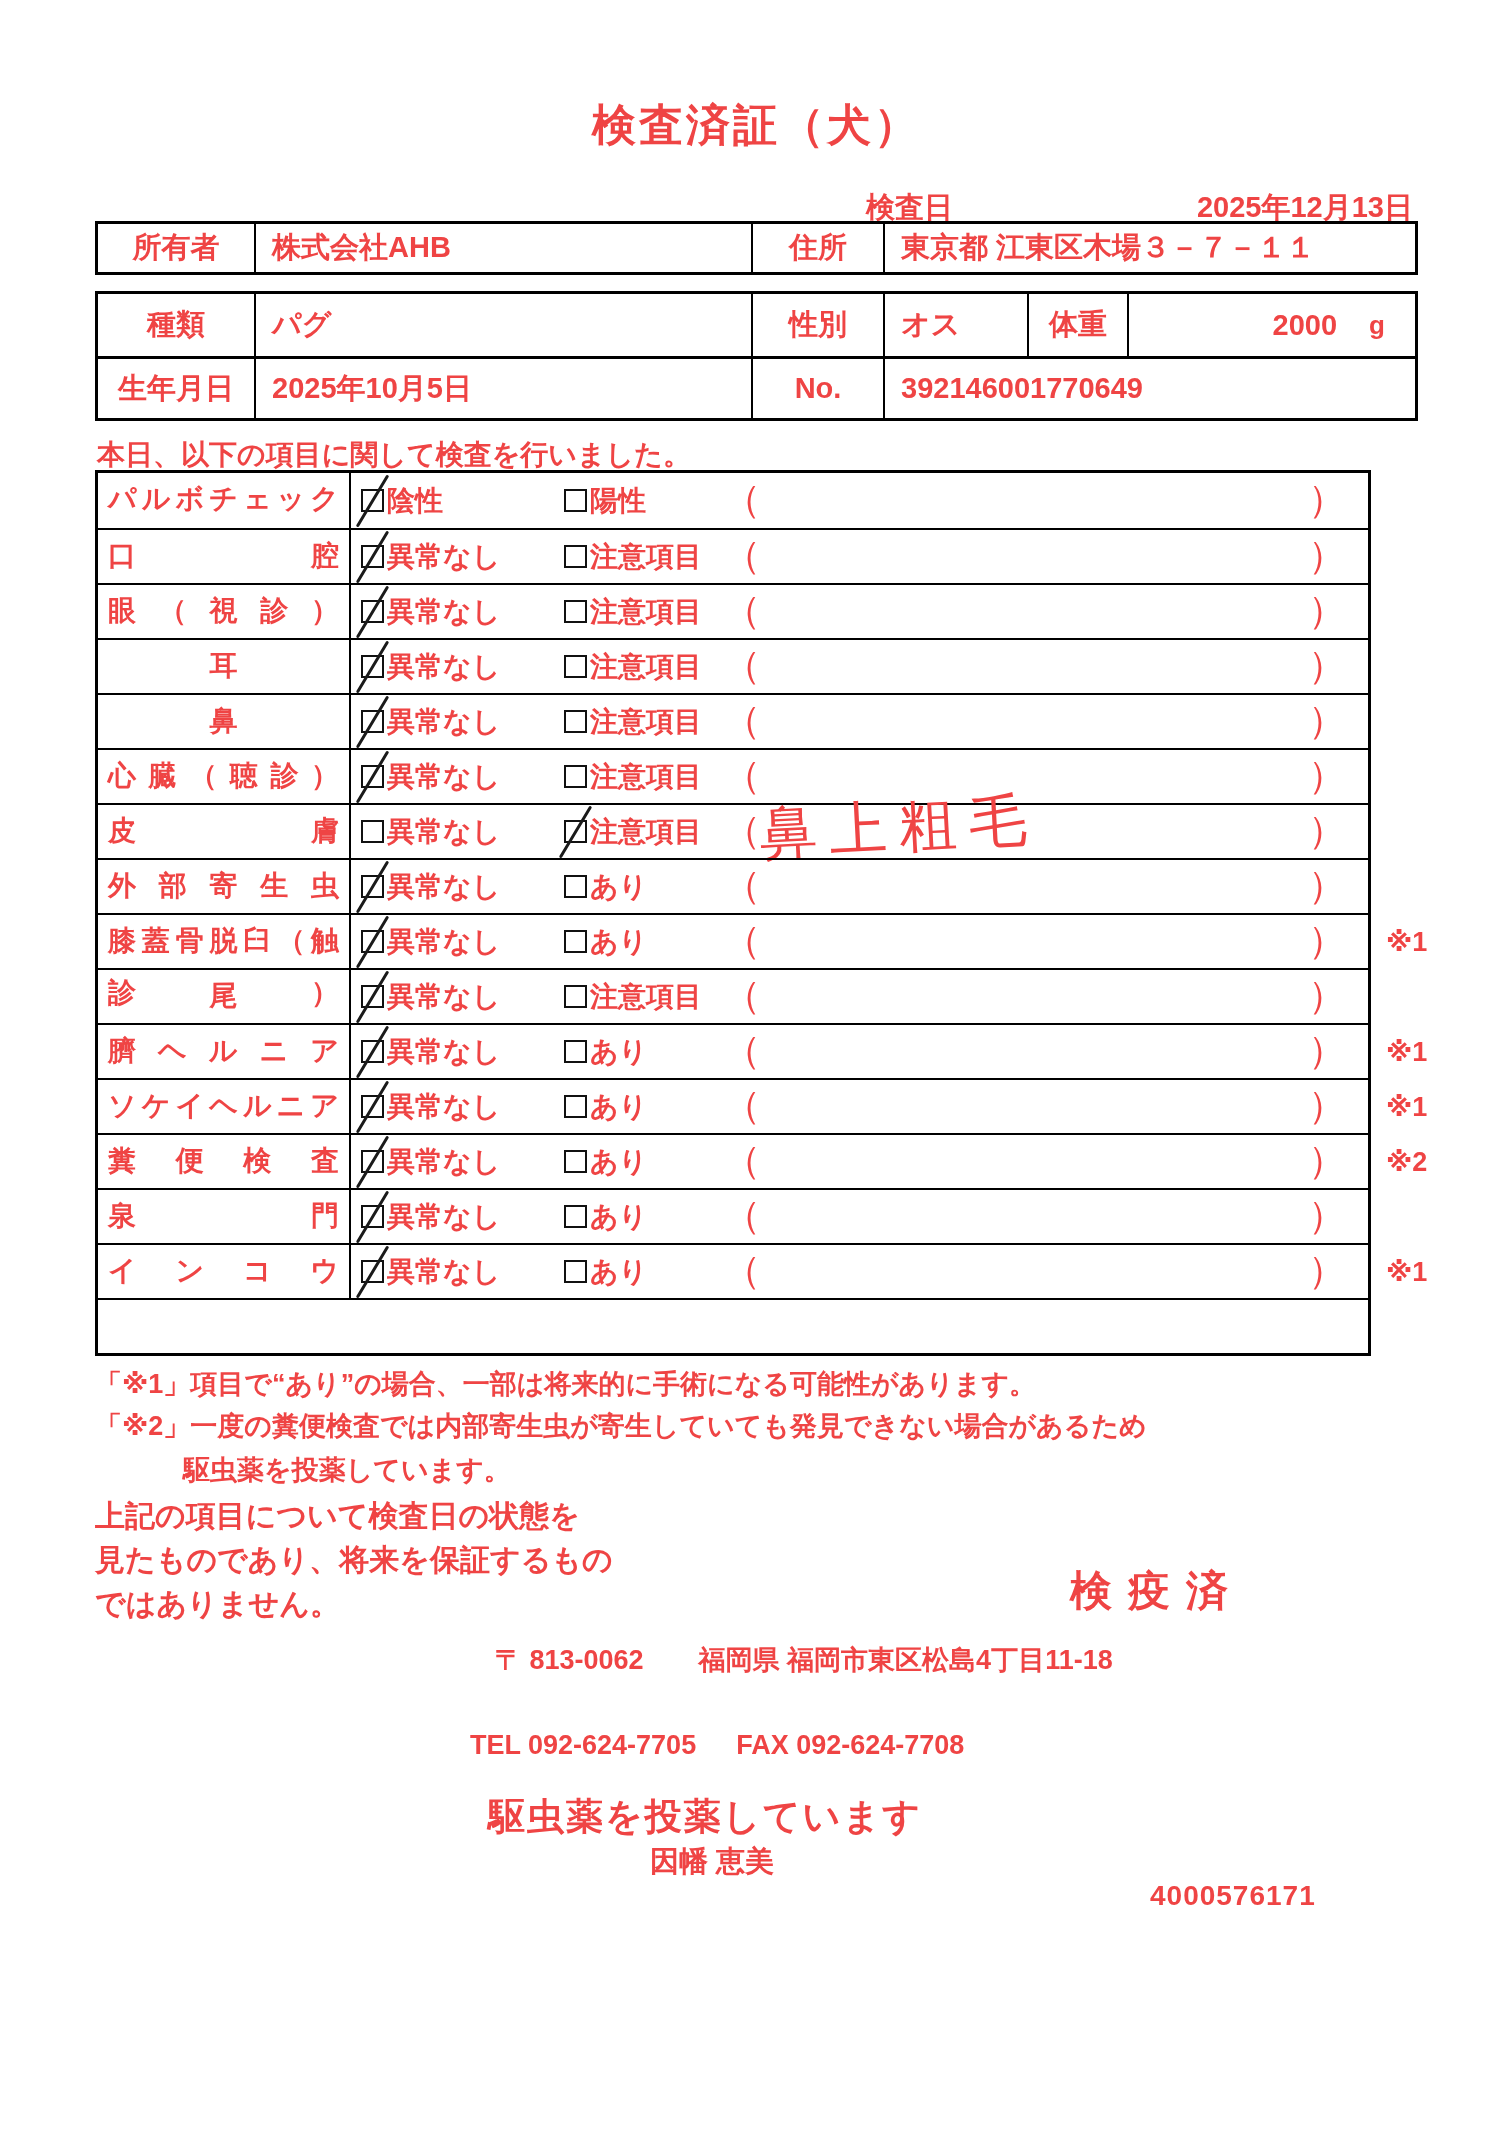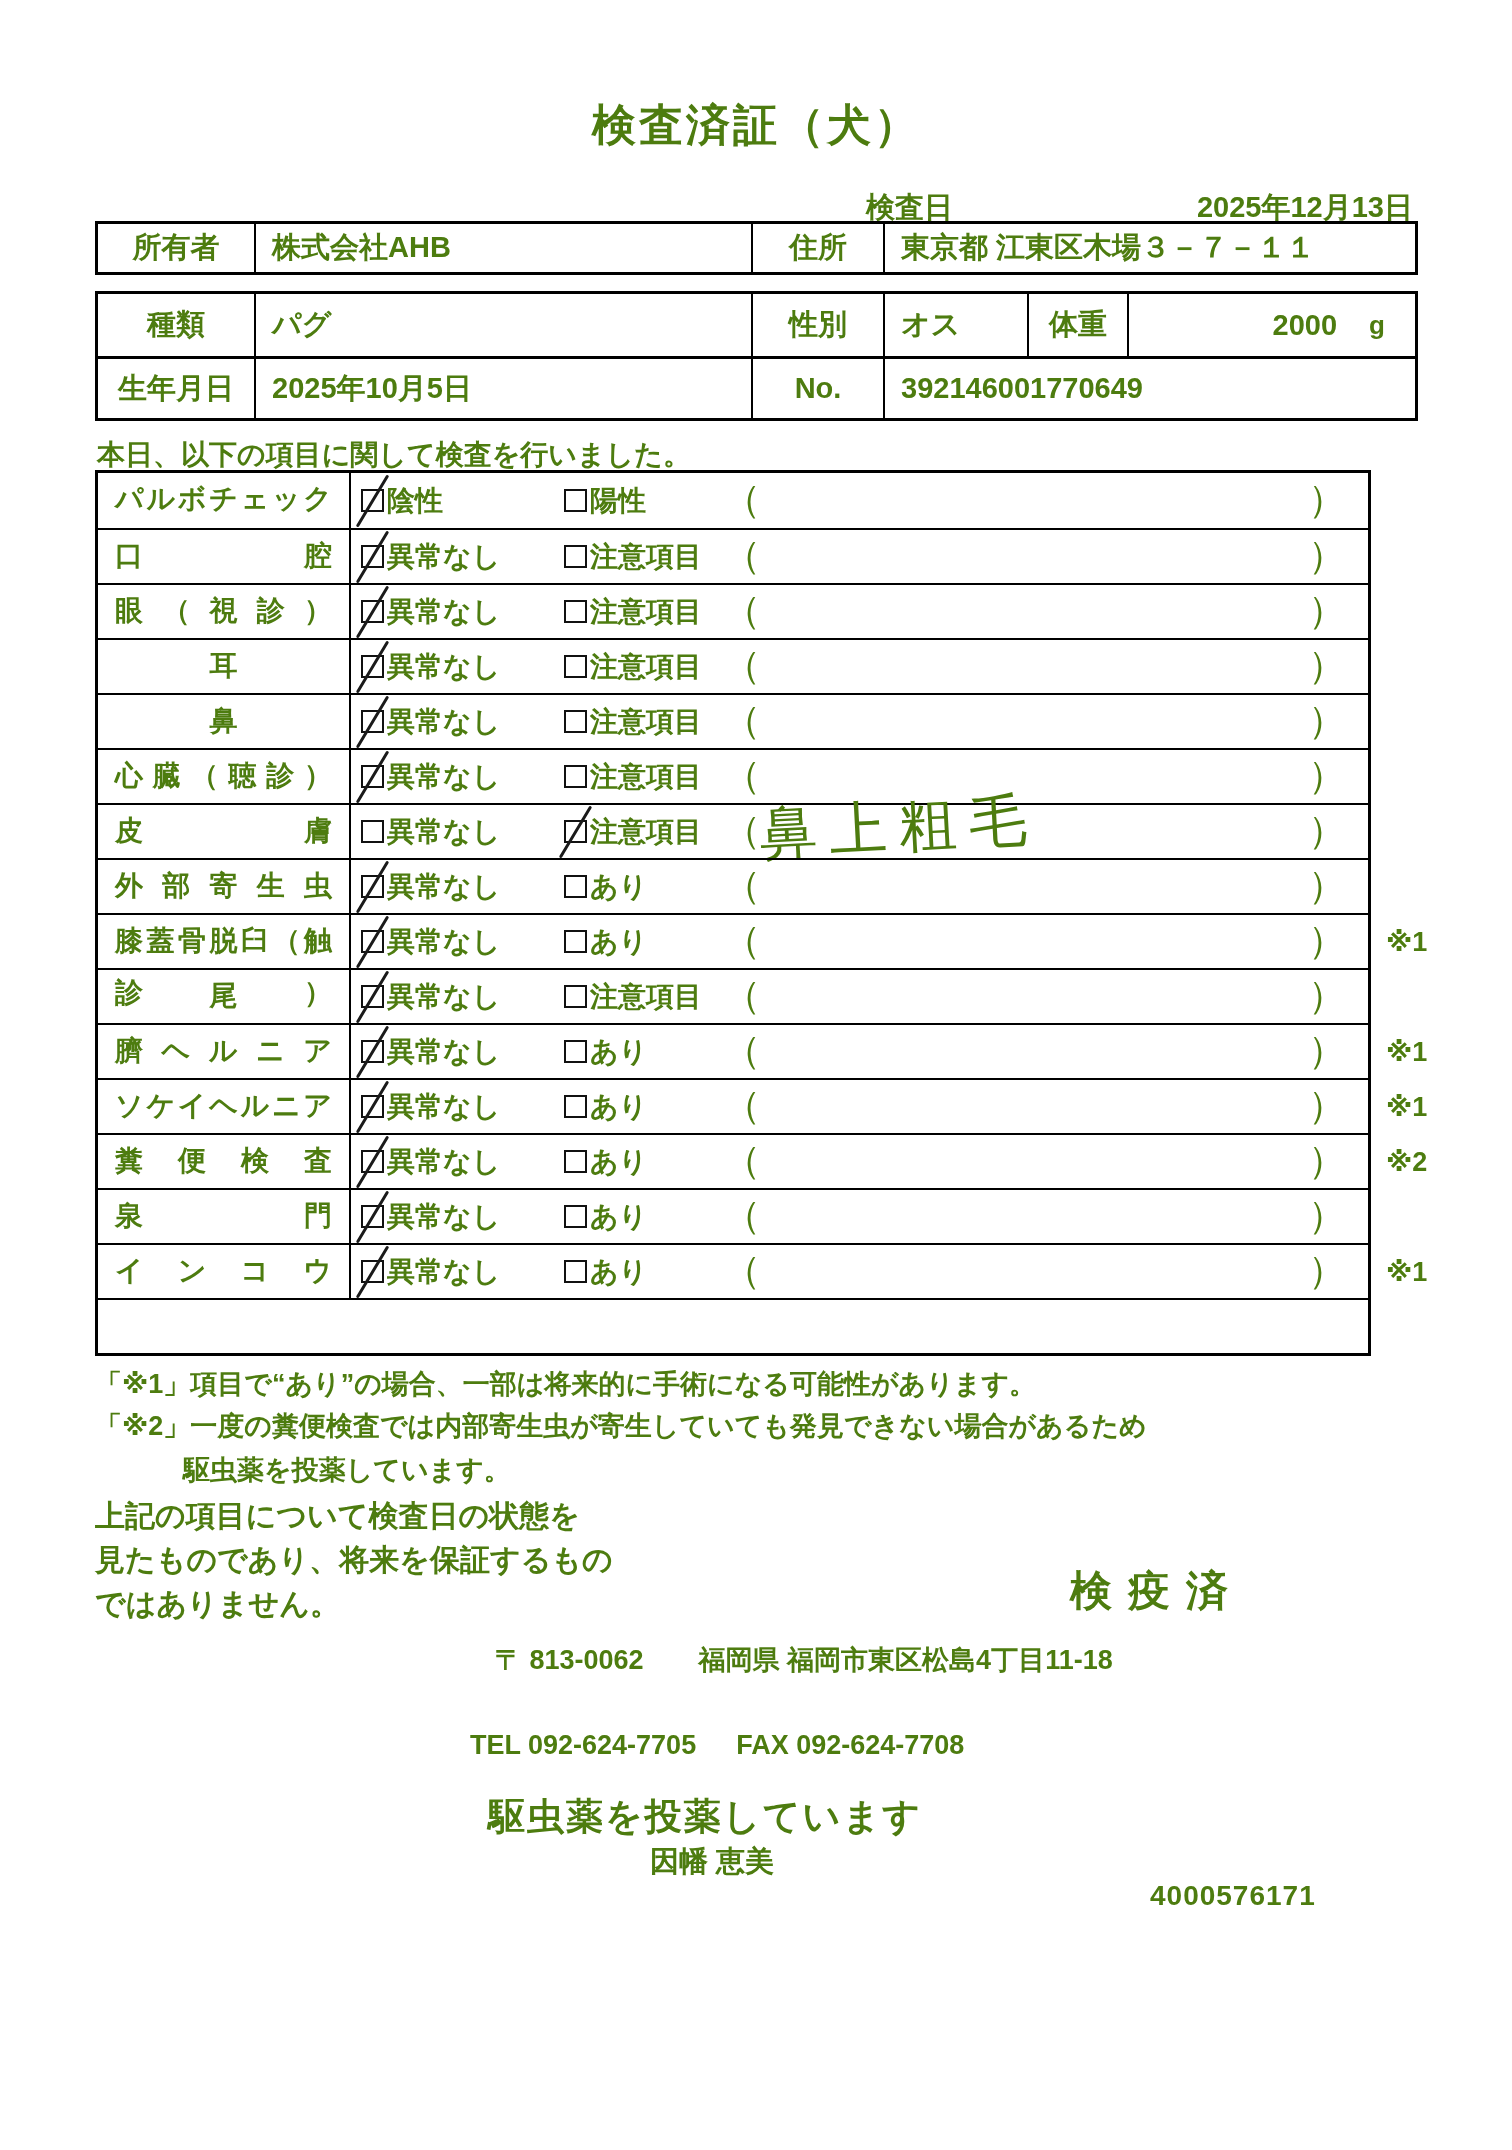--- a/index.html
+++ b/index.html
@@ -1,19 +1,19 @@
 <!DOCTYPE html>
 <html><head>
 <meta charset="utf-8">
 <style>
   * { margin:0; padding:0; box-sizing:border-box; }
   html,body { background:#fff; }
   .page {
     position:relative; width:1512px; height:2034px; background:#fff;
-    font-family:"Liberation Sans","DejaVu Sans",sans-serif; color:#4d7c0f;
+    font-family:"Liberation Sans","DejaVu Sans",sans-serif; color:#ef4444;
     overflow:hidden;
   }
   
   .title { position:absolute; top:96px; left:95px; width:1323px; text-align:center;
            font-size:44px; font-weight:700; letter-spacing:3px; }
   .date-row { position:absolute; top:188px; left:95px; width:1318px; height:36px; }
   .date-label { position:absolute; left:771px; font-size:29px; font-weight:700; }
   .date-value { position:absolute; right:0; font-size:29px; font-weight:700; }
   
   .tbl { position:absolute; left:95px; width:1323px; border:3px solid #000; background:#fff; }
@@ -28,21 +28,21 @@
   .w158{width:158px;} .w497{width:497px;} .w132{width:132px;} .w144{width:144px;} .w100{width:100px;}
   .flex1{flex:1;}
   .weight-val { justify-content:flex-end; padding-right:30px; gap:32px; font-weight:600; }
   .weight-unit { font-size:26px; }
   
   .intro { position:absolute; top:428px; left:97px; font-size:28px; font-weight:700;margin-top:8px; }
   
   .checklist { position:absolute; top:470px; left:95px; width:1276px; border:3px solid #000; }
   .chk-row { position:relative; display:flex; height:55px; }
   .chk-row + .chk-row { border-top:2.5px solid #000; }
-  .chk-item { width:253px; border-right:2px solid #000; line-height:52px; padding:0 17px;
+  .chk-item { width:253px; border-right:2px solid #000; line-height:52px; padding:0 10px;
               font-size:28px; font-weight:600; text-align:justify; text-align-last:justify; }
   .chk-item.center { text-align:center; text-align-last:center; }
   .chk-opts { position:relative; flex:1;padding-left:9px; }
   .opt { position:absolute; top:50%; transform:translateY(-50%); display:flex; align-items:center; gap:3px; }
   .opt1 { left:10px; } .opt2 { left:213px; }
   .opt-label { font-size:28px; font-weight:600; }
   .cbox { position:relative; width:23px; height:23px; border:2.5px solid #111; display:inline-block; }
   .cbox.checked::after { content:""; position:absolute; left:8px; top:-20px; width:3px; height:60px;
                          background:#1a1a1a; transform:rotate(31deg); border-radius:2px; }
   .paren-open  { position:absolute; left:372px; top:50%; transform:translateY(-52%); font-size:38px; font-weight:400; }

